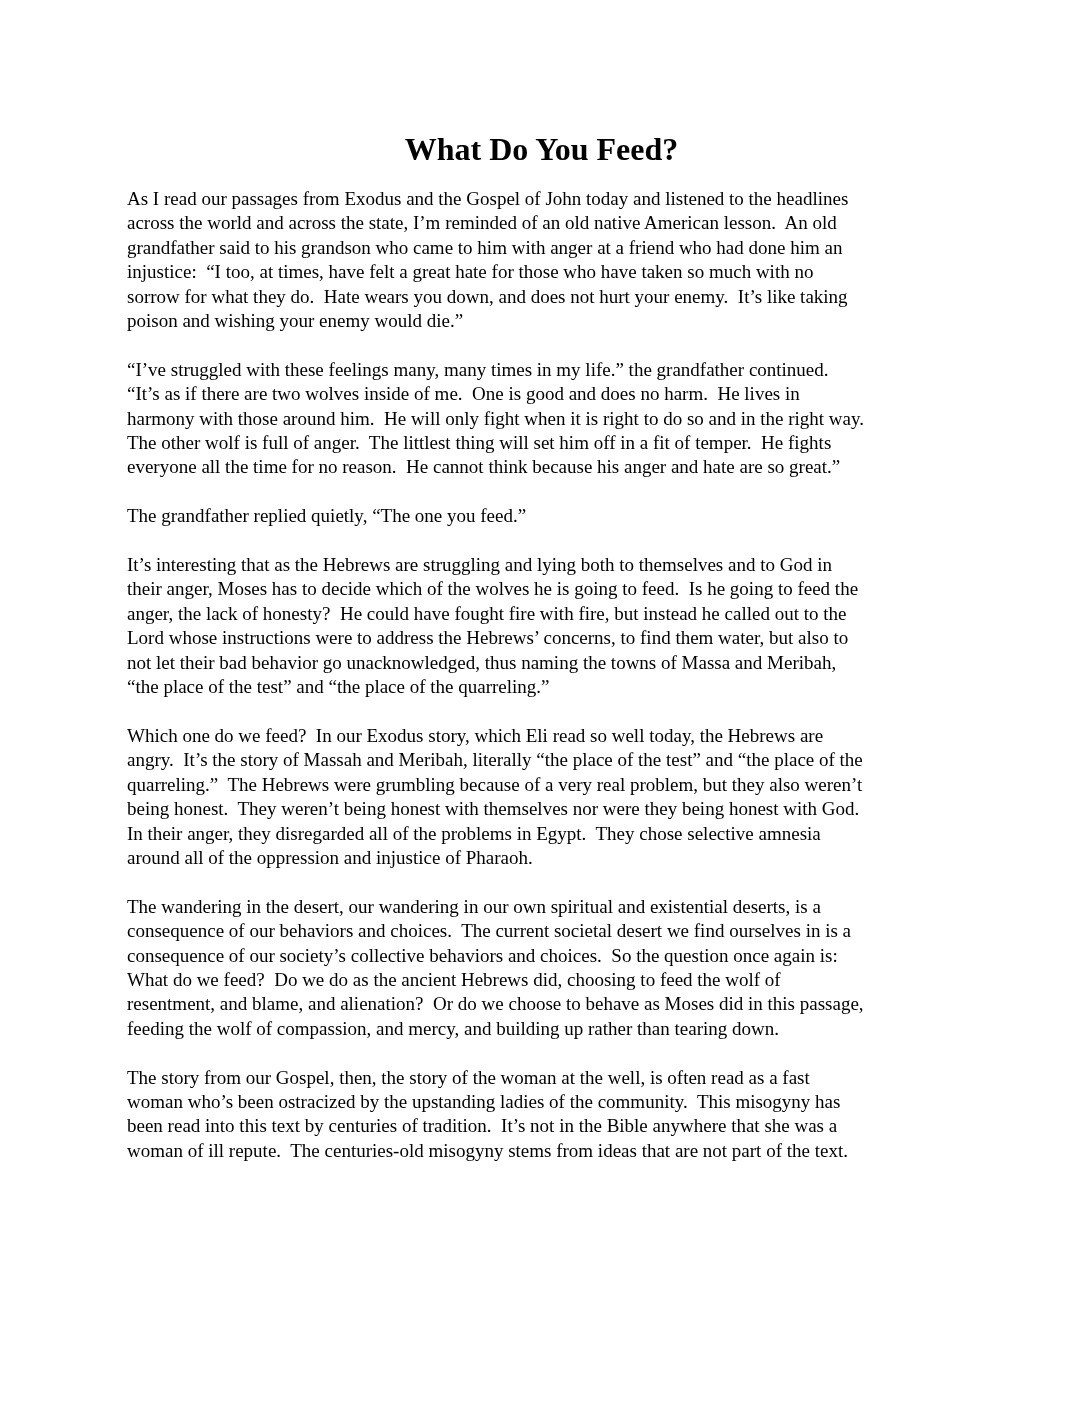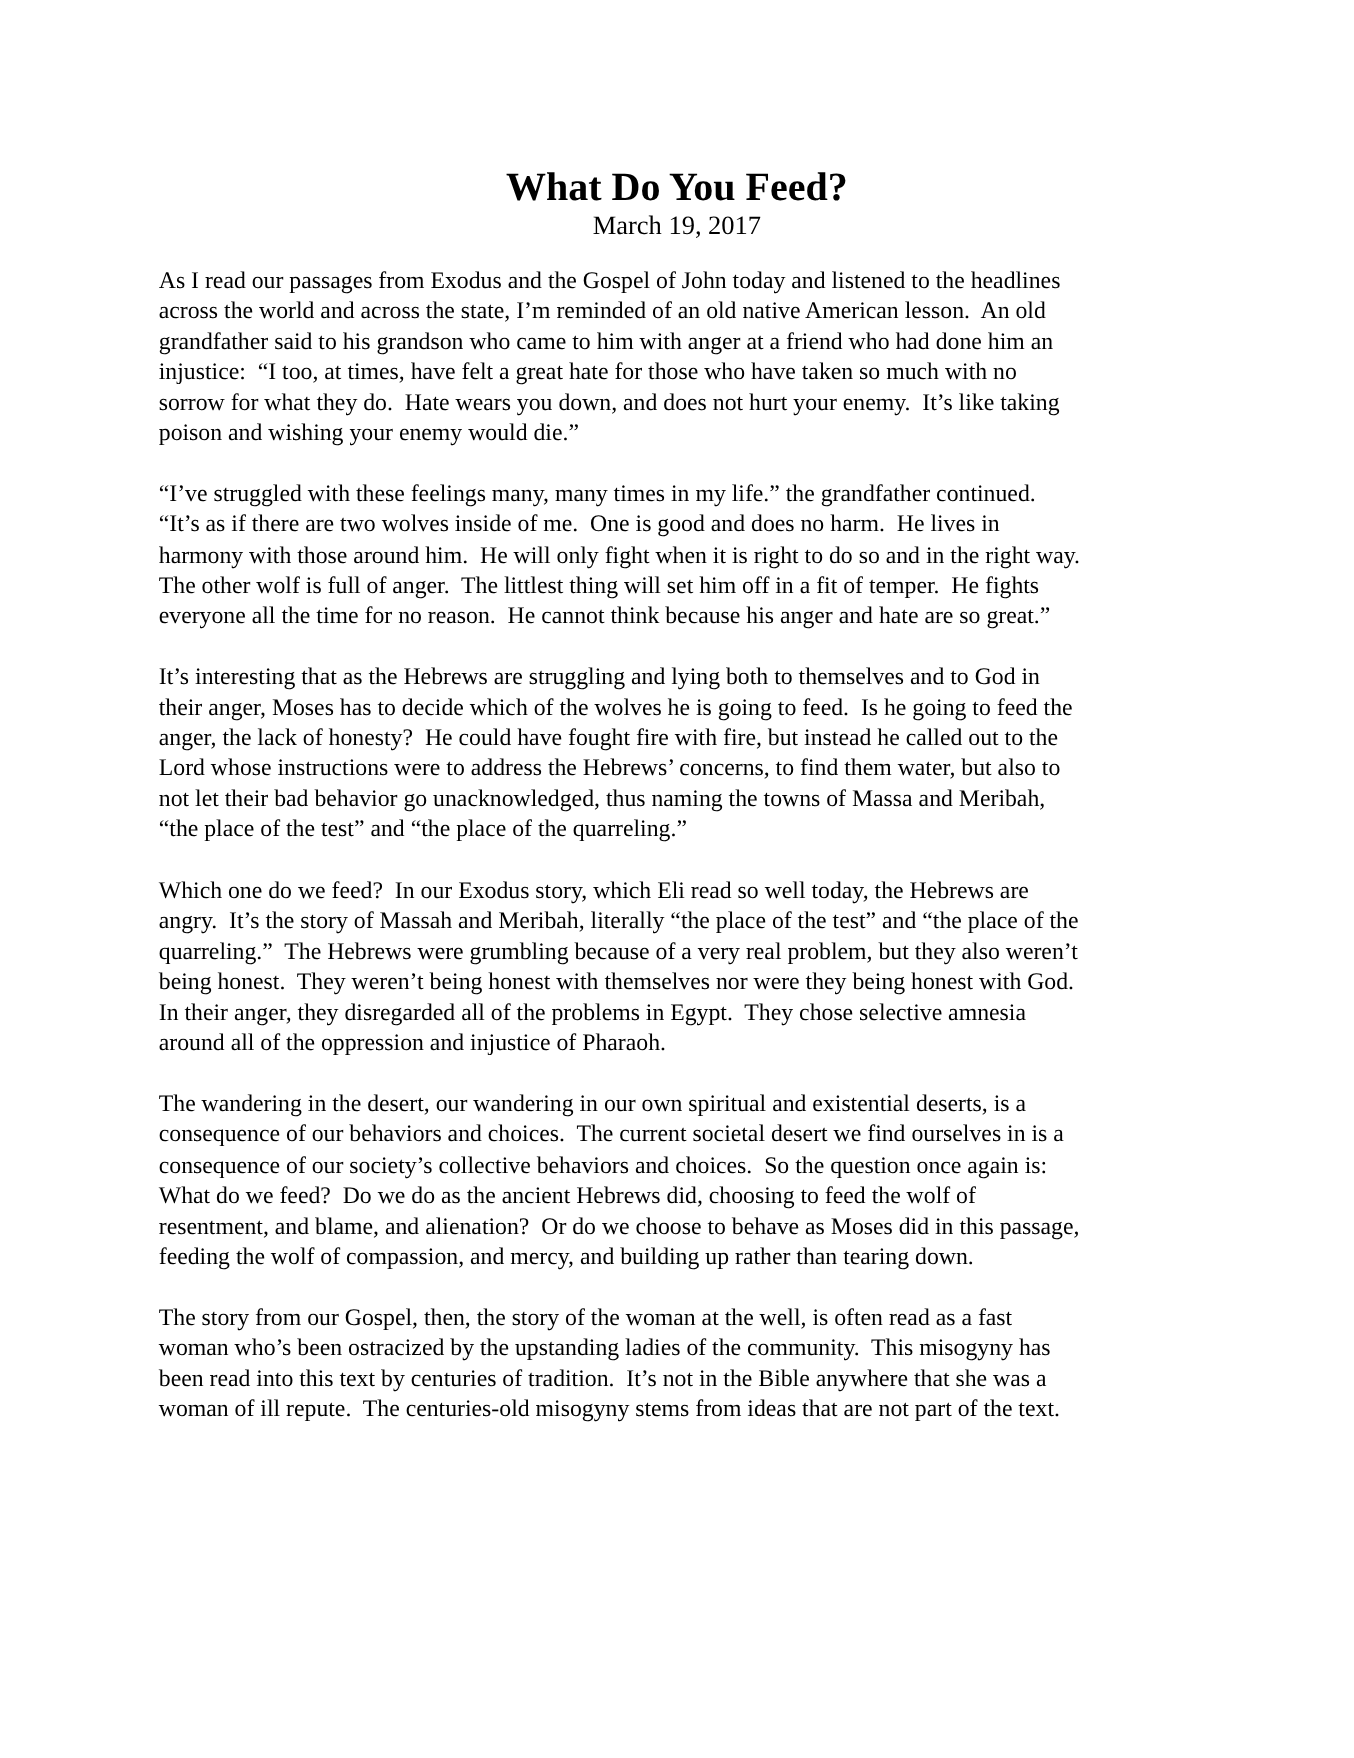--- a/index.html
+++ b/index.html
@@ -45,33 +45,33 @@
     line-height: 24.4px;
     white-space: pre; 
   }
 </style>
 </head>
 <body>
 
 <div class="page">
   <div class="content">
     <h1 class="doc-title">What Do You Feed?</h1>
-    <div class="doc-date">March 19, 2017</div>
     <div class="doc-body">
         <p class="para">As I read our passages from Exodus and the Gospel of John today and listened to the headlines
 across the world and across the state, I’m reminded of an old native American lesson.  An old
 grandfather said to his grandson who came to him with anger at a friend who had done him an
 injustice:  “I too, at times, have felt a great hate for those who have taken so much with no
 sorrow for what they do.  Hate wears you down, and does not hurt your enemy.  It’s like taking
 poison and wishing your enemy would die.”</p>
         <p class="para">“I’ve struggled with these feelings many, many times in my life.” the grandfather continued.
 “It’s as if there are two wolves inside of me.  One is good and does no harm.  He lives in
 harmony with those around him.  He will only fight when it is right to do so and in the right way.
 The other wolf is full of anger.  The littlest thing will set him off in a fit of temper.  He fights
 everyone all the time for no reason.  He cannot think because his anger and hate are so great.”</p>
+        <p class="para">The grandfather replied quietly, “The one you feed.”</p>
         <p class="para">It’s interesting that as the Hebrews are struggling and lying both to themselves and to God in
 their anger, Moses has to decide which of the wolves he is going to feed.  Is he going to feed the
 anger, the lack of honesty?  He could have fought fire with fire, but instead he called out to the
 Lord whose instructions were to address the Hebrews’ concerns, to find them water, but also to
 not let their bad behavior go unacknowledged, thus naming the towns of Massa and Meribah,
 “the place of the test” and “the place of the quarreling.”</p>
         <p class="para">Which one do we feed?  In our Exodus story, which Eli read so well today, the Hebrews are
 angry.  It’s the story of Massah and Meribah, literally “the place of the test” and “the place of the
 quarreling.”  The Hebrews were grumbling because of a very real problem, but they also weren’t
 being honest.  They weren’t being honest with themselves nor were they being honest with God.

